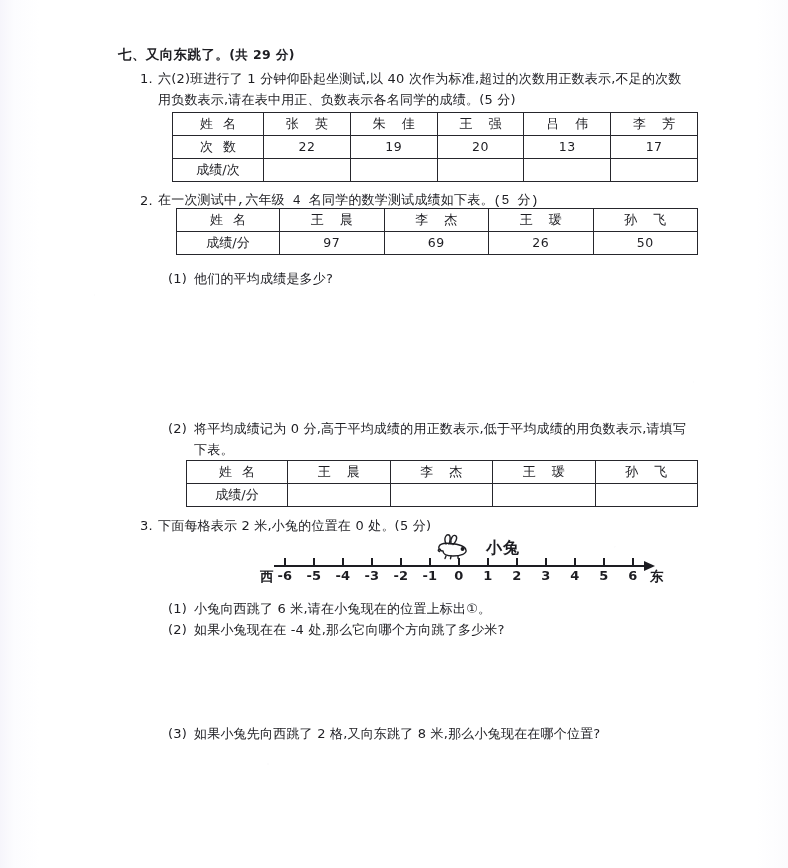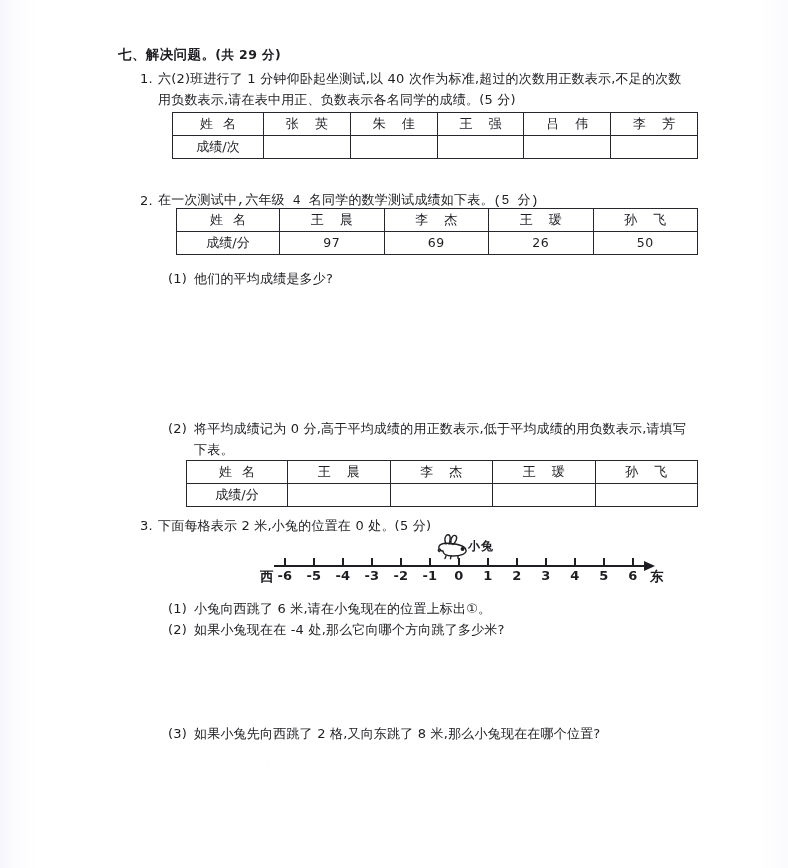--- a/index.html
+++ b/index.html
@@ -190,54 +190,62 @@
   .rabbit {
     position: absolute;
     left: 135px;
     top: -4px;
     width: 104px;
     height: 32px;
   }
   .rabbit svg { position: absolute; left: 0; top: 0; }
   .rabbit-label {
     position: absolute;
-    left: 34px;
+    left: 52px;
     top: 6px;
-    font-size: 12px;
+    font-size: 16px;
     font-weight: bold;
     letter-spacing: 1px;
     white-space: nowrap;
   }
 </style>
 </head>
 <body>
 
 <div class="page"></div>
 <div class="scan-noise"></div>
 
 <div class="content">
 
   <div class="section-title">
-    <span>七、解决问题。</span><span class="pts">(共 29 分)</span>
+    <span>七、又向东跳了。</span><span class="pts">(共 29 分)</span>
   </div>
 
   <div class="q q1">
     <span class="num">1.</span>
     <span class="body">六(2)班进行了 1 分钟仰卧起坐测试,以 40 次作为标准,超过的次数用正数表示,不足的次数用负数表示,请在表中用正、负数表示各名同学的成绩。(5 分)</span>
   </div>
 
   <table class="grid" id="table-1">
     <tbody>
         <tr>
       <td class="lbl" style="width:86px">姓  名</td>
       <td class="name">张 英</td>
       <td class="name">朱 佳</td>
       <td class="name">王 强</td>
       <td class="name">吕 伟</td>
       <td class="name">李 芳</td>
+    </tr>
+    <tr>
+      <td class="lbl">次  数</td>
+      <td class="num">22</td>
+      <td class="num">19</td>
+      <td class="num">20</td>
+      <td class="num">13</td>
+      <td class="num">17</td>
     </tr>
     <tr>
       <td class="lbl-slash">成绩/次</td>
       <td class="num answer-cell"></td>
       <td class="num answer-cell"></td>
       <td class="num answer-cell"></td>
       <td class="num answer-cell"></td>
       <td class="num answer-cell"></td>
     </tr>
   </tbody>

